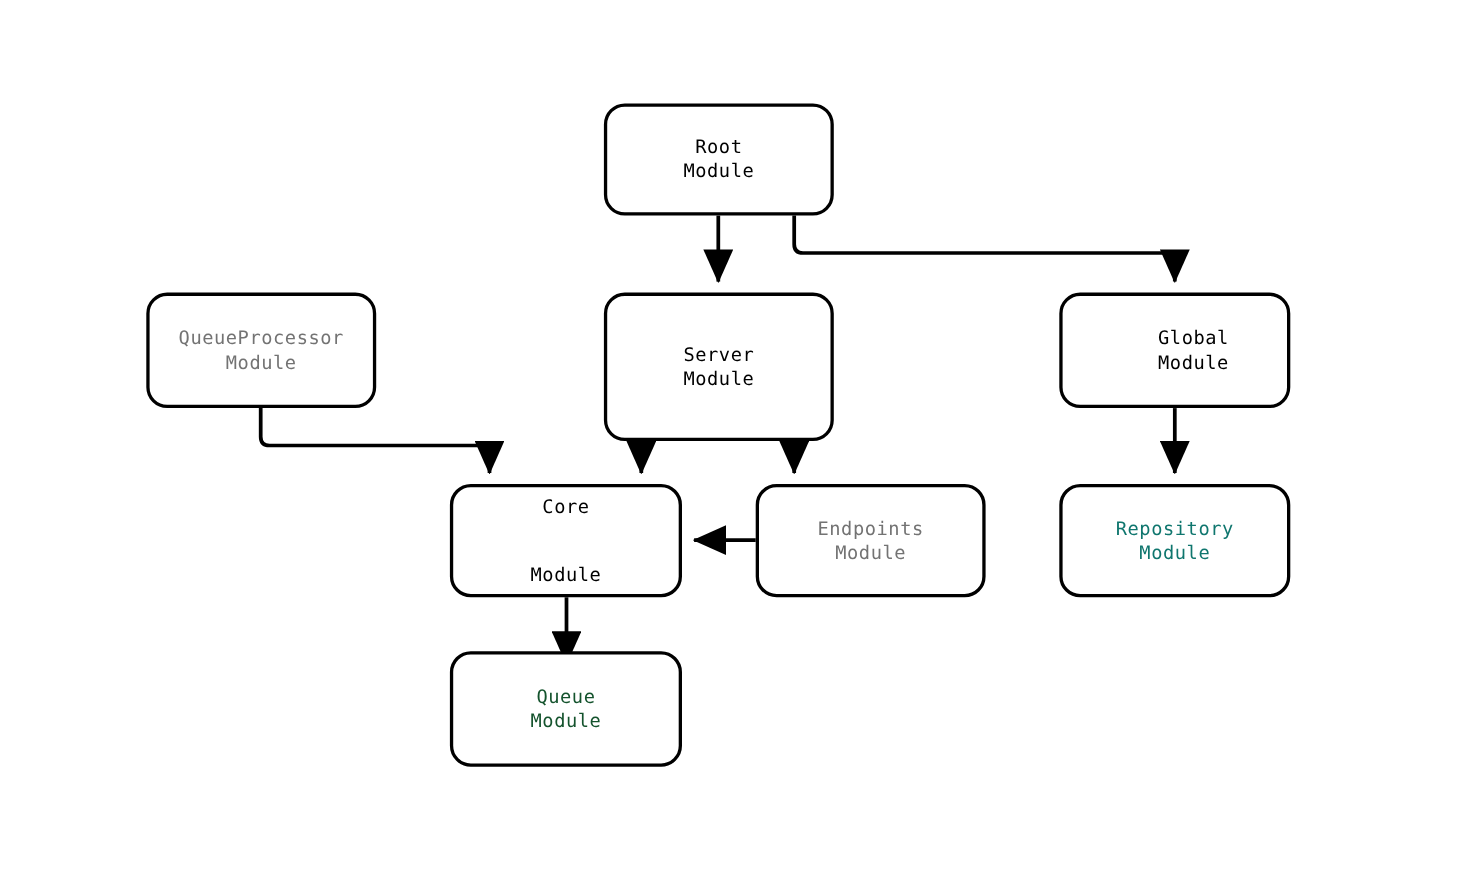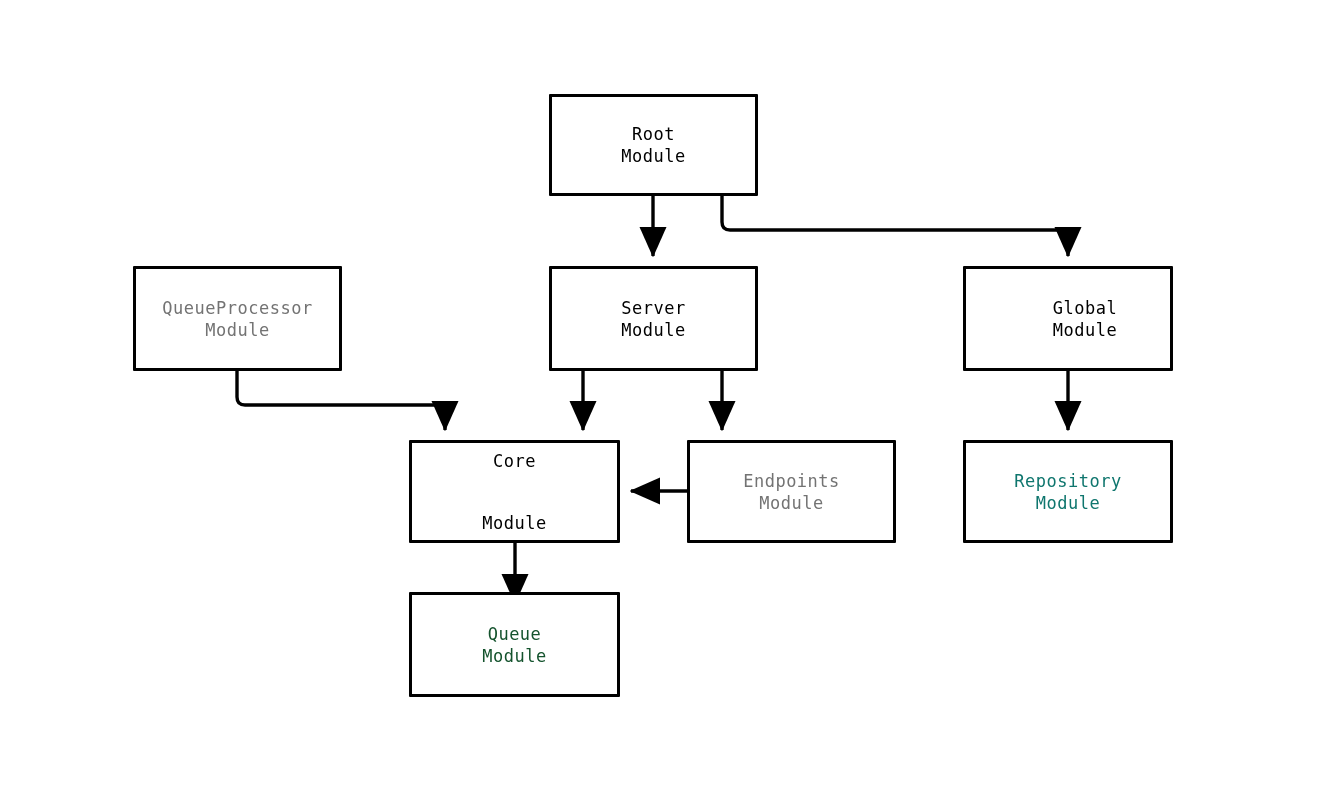--- a/index.html
+++ b/index.html
@@ -24,21 +24,21 @@
     left: 0;
     top: 0;
     width: 1337px;
     height: 809px;
   }
   .node {
     position: absolute;
     box-sizing: border-box;
     background: #ffffff;
     border: 3px solid #000000;
-    border-radius: 1px;
+    border-radius: 19px;
     display: flex;
     flex-direction: column;
     align-items: center;
     justify-content: center;
     text-align: center;
     color: #000000;
     font-size: 17px;
     line-height: 22px;
     letter-spacing: 0.5px;
     z-index: 2;
@@ -80,21 +80,21 @@
   <div class="node" style="left: 549px; top: 94px; width: 209px; height: 102px; background: rgb(255, 255, 255); border-color: rgb(0, 0, 0); color: rgb(0, 0, 0);">
     <span class="node-label-line">Root</span>
     <span class="node-label-line">Module</span>
   </div>
 
   <div class="node" style="left: 133px; top: 266px; width: 209px; height: 105px; background: rgb(255, 255, 255); border-color: rgb(0, 0, 0); color: #737373;">
     <span class="node-label-line">QueueProcessor</span>
     <span class="node-label-line">Module</span>
   </div>
 
-  <div class="node" style="left: 549px; top: 266px; width: 209px; height: 105px; background: rgb(255, 255, 255); border-color: rgb(0, 0, 0); color: rgb(0, 0, 0);">
+  <div class="node" style="left: 549px; top: 266px; width: 209px; height: 135px; background: rgb(255, 255, 255); border-color: rgb(0, 0, 0); color: rgb(0, 0, 0);">
     <span class="node-label-line">Server</span>
     <span class="node-label-line">Module</span>
   </div>
 
   <div class="node" style="left: 963px; top: 266px; width: 210px; height: 105px; background: rgb(255, 255, 255); border-color: rgb(0, 0, 0); color: rgb(0, 0, 0); padding-left: 34px;">
     <span class="node-label-line">Global</span>
     <span class="node-label-line">Module</span>
   </div>
 
   <div class="node" style="left: 409px; top: 440px; width: 211px; height: 103px; background: rgb(255, 255, 255); border-color: rgb(0, 0, 0); color: rgb(0, 0, 0); gap: 40px;">

